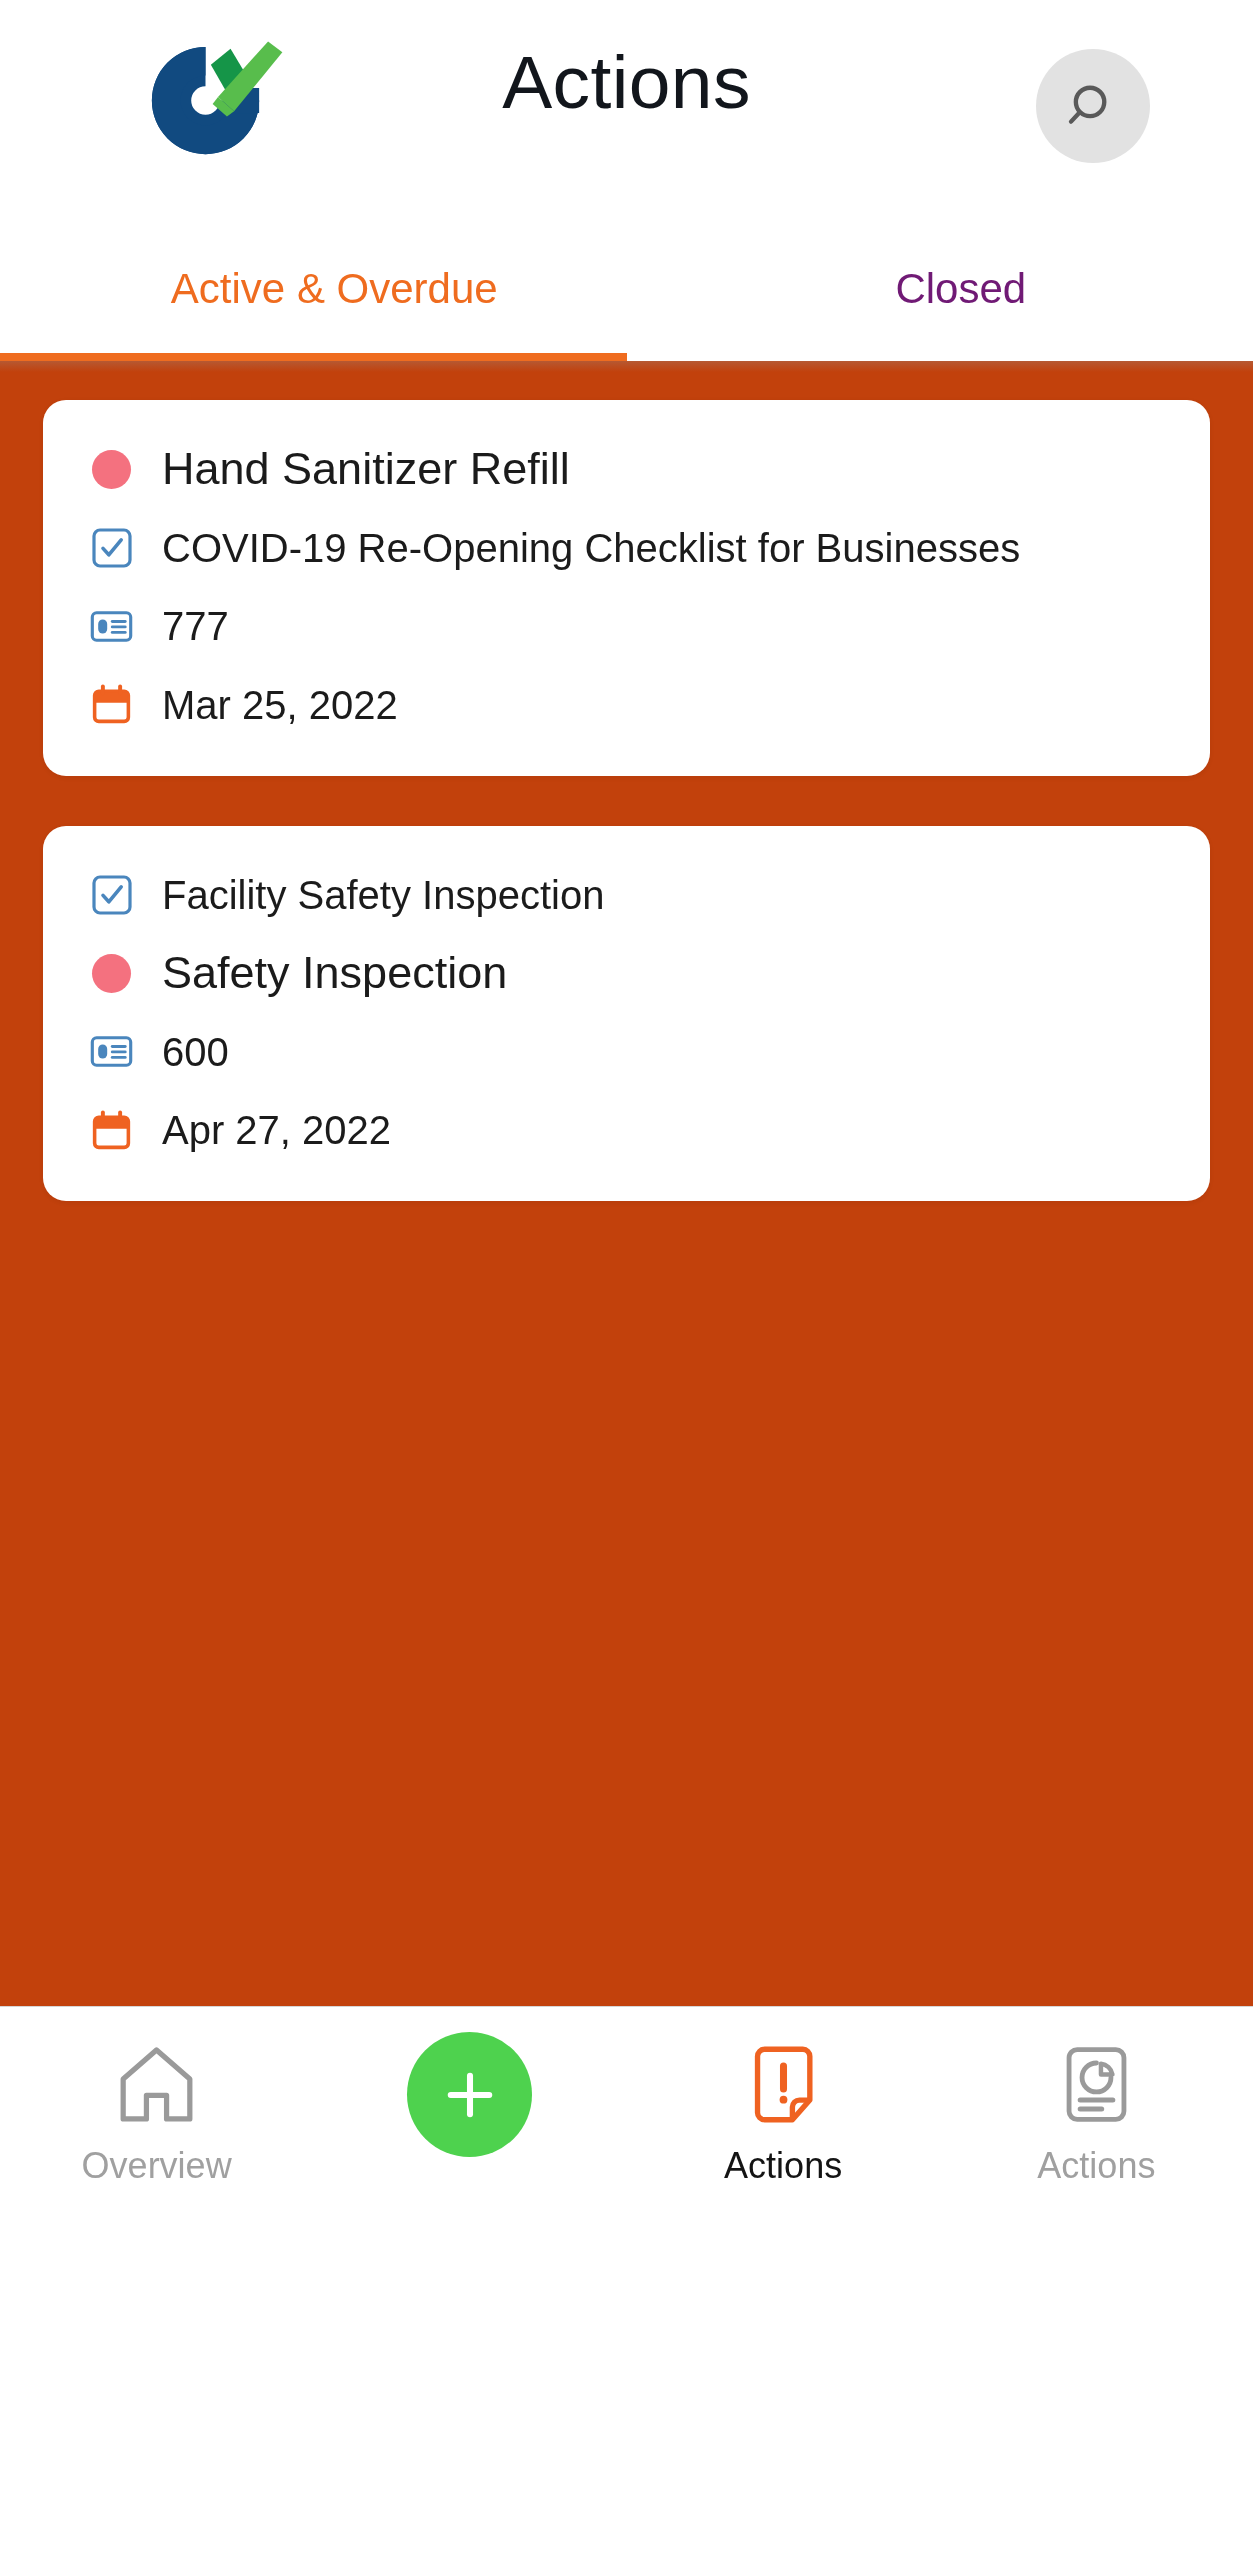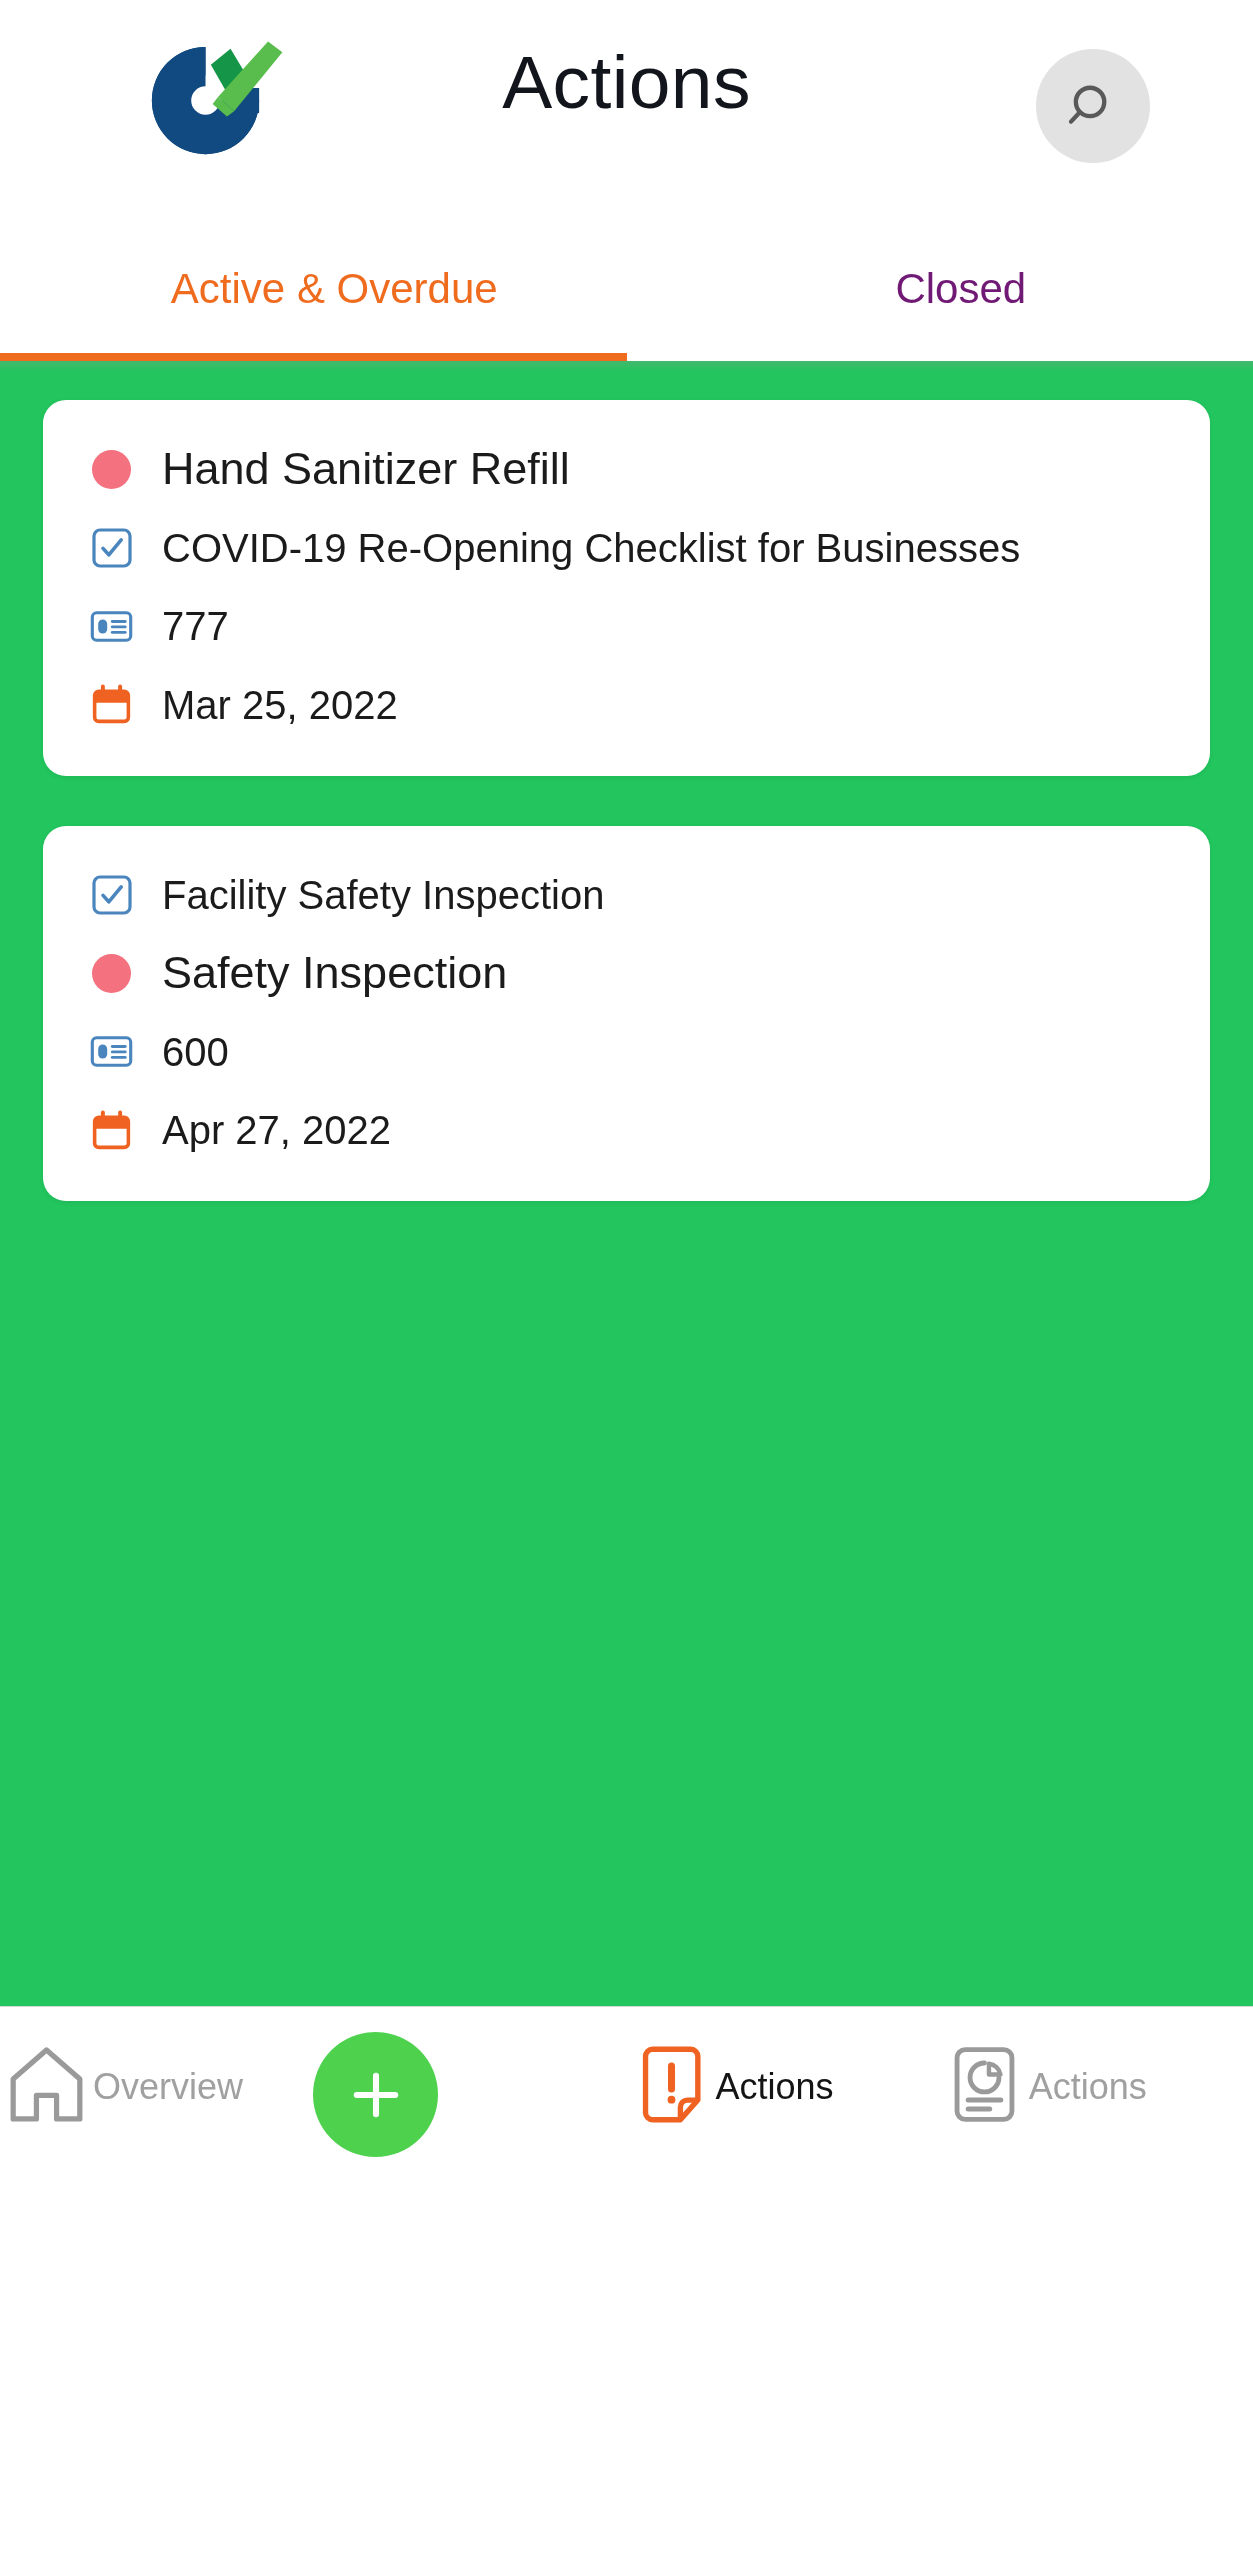--- a/index.html
+++ b/index.html
@@ -96,21 +96,21 @@
     bottom:0;
     left:0;
     width:50%;
     height:8px;
     background:#ef6c1f;
   }
 
   
   .list-area {
     flex:1 1 auto;
-    background:#22c55e;
+    background:#c2410c;
     padding:39px 43px 0 43px;
     overflow:hidden;
     position:relative;
   }
   .list-area::before {
     content:"";
     position:absolute;
     top:0; left:0; right:0;
     height:10.7px;
     background:linear-gradient(to bottom, rgba(150,150,150,0.28), rgba(150,150,150,0));
@@ -170,21 +170,21 @@
     background:#ffffff;
     display:flex;
     align-items:flex-start;
     position:relative;
     border-top:0.9px solid #d6d6d6;
     padding-top:19.7px;
   }
   .nav-item {
     flex:1 1 20%;
     display:flex;
-    flex-direction:row;
+    flex-direction:column;
     align-items:center;
     justify-content:flex-start;
     cursor:pointer;
     background:transparent;
     border:none;
     font-family:"Liberation Sans", sans-serif;
   }
   .nav-icon {
     height:116px;
     display:flex;

